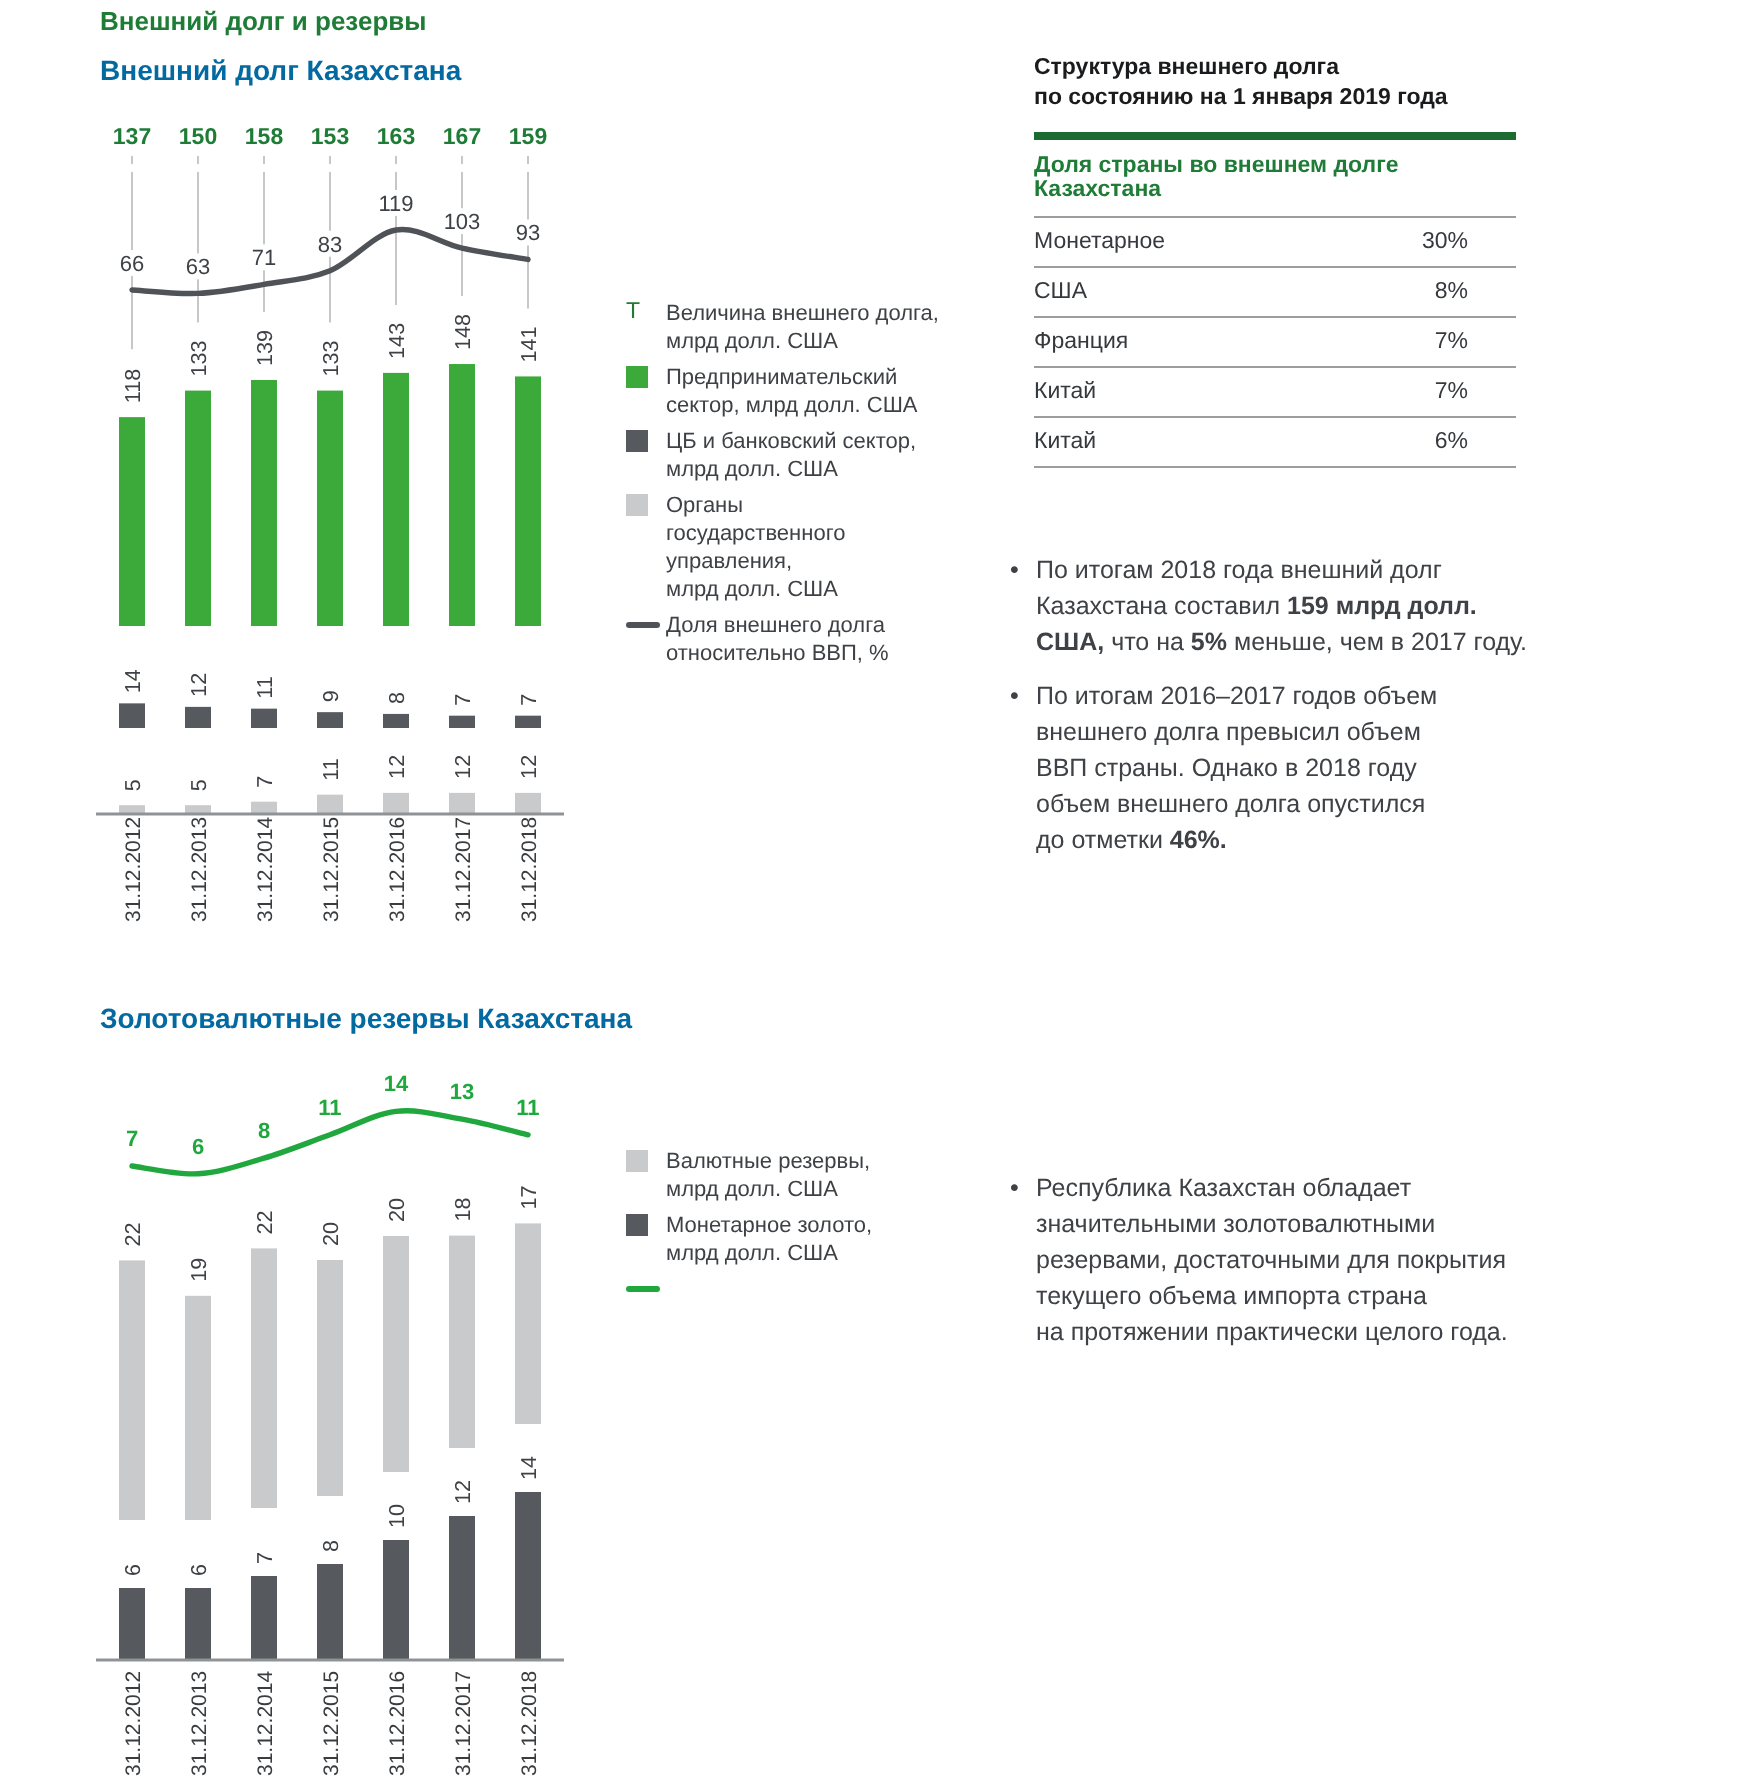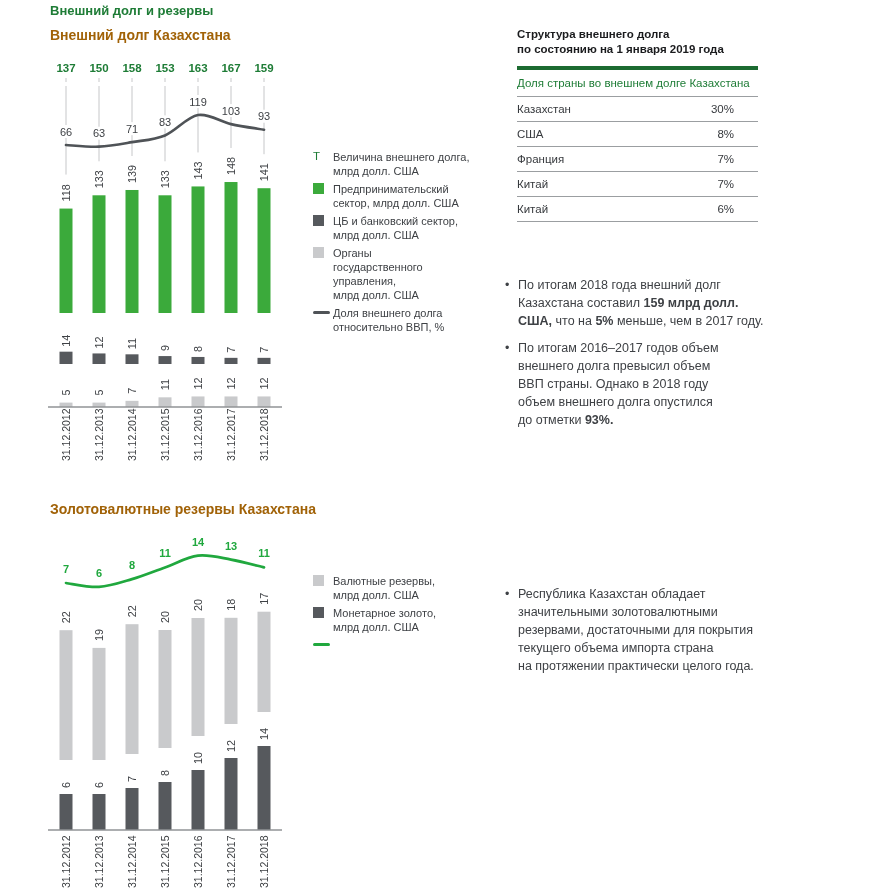--- a/index.html
+++ b/index.html
@@ -2,21 +2,21 @@
 <html style="--accent-green: #1e7c36; --bar-green: #3baa3b; --line-green: #20a83e; --table-bar-green: #1c6b31; --dark-gray: #56595d; --light-gray: #c9cacc; --chart-line-gray: #4f5357; --drop-line: #c6c7c9; --axis-gray: #909396; --label-text: #3e4145;"><head>
 <meta charset="utf-8">
 <style>
   html,body{margin:0;padding:0;background:#ffffff;}
   .page{
     position:relative;width:870px;height:892px;background:#fff;overflow:hidden;
     font-family:"Liberation Sans","DejaVu Sans",sans-serif;color:#3e4145;
   }
   .abs{position:absolute;}
   .page-title{left:50px;top:3px;font-size:13px;font-weight:700;color:var(--accent-green,#1e7c36);text-align:center;}
-  .chart-title{font-size:14px;font-weight:700;color:#a16207;}
+  .chart-title{font-size:14px;font-weight:700;color:#0369a1;}
   #debt-title{left:50px;top:27px;}
   #res-title{left:50px;top:501px;}
   svg text{font-family:"Liberation Sans","DejaVu Sans",sans-serif;}
   
   .legend{font-size:11px;line-height:14px;color:#3e4145;}
   #legend1{left:313px;top:150px;width:172px;}
   #legend2{left:313px;top:574px;width:176px;}
   .legend-item{display:flex;margin-bottom:4px;}
   .legend-ic{flex:0 0 20px;}
   .legend-label{white-space:pre-line;}
@@ -25,21 +25,21 @@
   .sw-dark{background:var(--dark-gray,#56595d);}
   .sw-light{background:var(--light-gray,#c9cacc);}
   .ln{width:17px;height:3px;border-radius:2px;margin-top:5px;}
   .ln-dark{background:var(--chart-line-gray,#4f5357);}
   .ln-green{background:var(--line-green,#20a83e);}
   .ic-t{color:var(--accent-green,#1e7c36);font-size:11.5px;line-height:13px;}
   
   #table{left:517px;top:27px;width:241px;}
   .table-title{font-size:11.5px;font-weight:700;line-height:15px;color:#1a1b1d;white-space:pre-line;}
   .table-greenbar{height:4px;background:var(--table-bar-green,#1c6b31);margin-top:9px;}
-  .table-header{font-size:11.5px;font-weight:400;color:var(--accent-green,#1e7c36);
+  .table-header{font-size:11.5px;font-weight:700;color:var(--accent-green,#1e7c36);
     padding:7px 0 7px 0;border-bottom:1px solid #9b9ea1;}
   .t-row{display:flex;justify-content:space-between;align-items:center;height:24px;
     font-size:11.5px;color:#36393d;border-bottom:1px solid #9b9ea1;padding-right:24px;}
   
   .bullets{list-style:none;margin:0;padding:0;font-size:12.5px;line-height:18px;color:#3e4145;}
   #debt-bullets{left:505px;top:276px;width:350px;}
   #res-bullets{left:505px;top:585px;width:360px;}
   .bullets li{display:flex;margin-bottom:9px;}
   .bm{flex:0 0 13px;}
   .bt{white-space:pre-wrap;}
@@ -183,21 +183,21 @@
       </div>
     </div>
 
   <div class="abs" id="table">
     <div class="table-title">Структура внешнего долга
 по состоянию на 1 января 2019 года</div>
     <div class="table-greenbar"></div>
     <div class="table-header">Доля страны во внешнем долге Казахстана</div>
     <div id="table-rows">
         <div class="t-row">
-          <span>Казахстан</span>
+          <span>Монетарное</span>
           <span>30%</span>
         </div>
         <div class="t-row">
           <span>США</span>
           <span>8%</span>
         </div>
         <div class="t-row">
           <span>Франция</span>
           <span>7%</span>
         </div>
@@ -218,21 +218,21 @@
         <span class="bt"><span>По итогам 2018 года внешний долг
 Казахстана составил </span><span class="b">159 млрд долл.
 США,</span><span> что на </span><span class="b">5%</span><span> меньше, чем в 2017 году.</span></span>
       </li>
       <li>
         <span class="bm">•</span>
         <span class="bt"><span>По итогам 2016–2017 годов объем
 внешнего долга превысил объем
 ВВП страны. Однако в 2018 году
 объем внешнего долга опустился
-до отметки </span><span class="b">93%.</span></span>
+до отметки </span><span class="b">46%.</span></span>
       </li>
     </ul>
 
   <div class="abs chart-title" id="res-title">Золотовалютные резервы Казахстана</div>
 
   <svg class="abs" id="res-svg" style="left:40px;top:528px;" width="260" height="364" viewBox="0 0 260 364">
       <rect x="19.5" y="266" width="13" height="36" fill="#56595d"></rect>
       <rect x="19.5" y="102.19999999999999" width="13" height="129.8" fill="#c9cacc"></rect>
       <text transform="translate(29.8 260) rotate(-90)" font-size="10.8" fill="#3e4145">6</text>
       <text transform="translate(29.8 95.19999999999999) rotate(-90)" font-size="10.8" fill="#3e4145">22</text>

